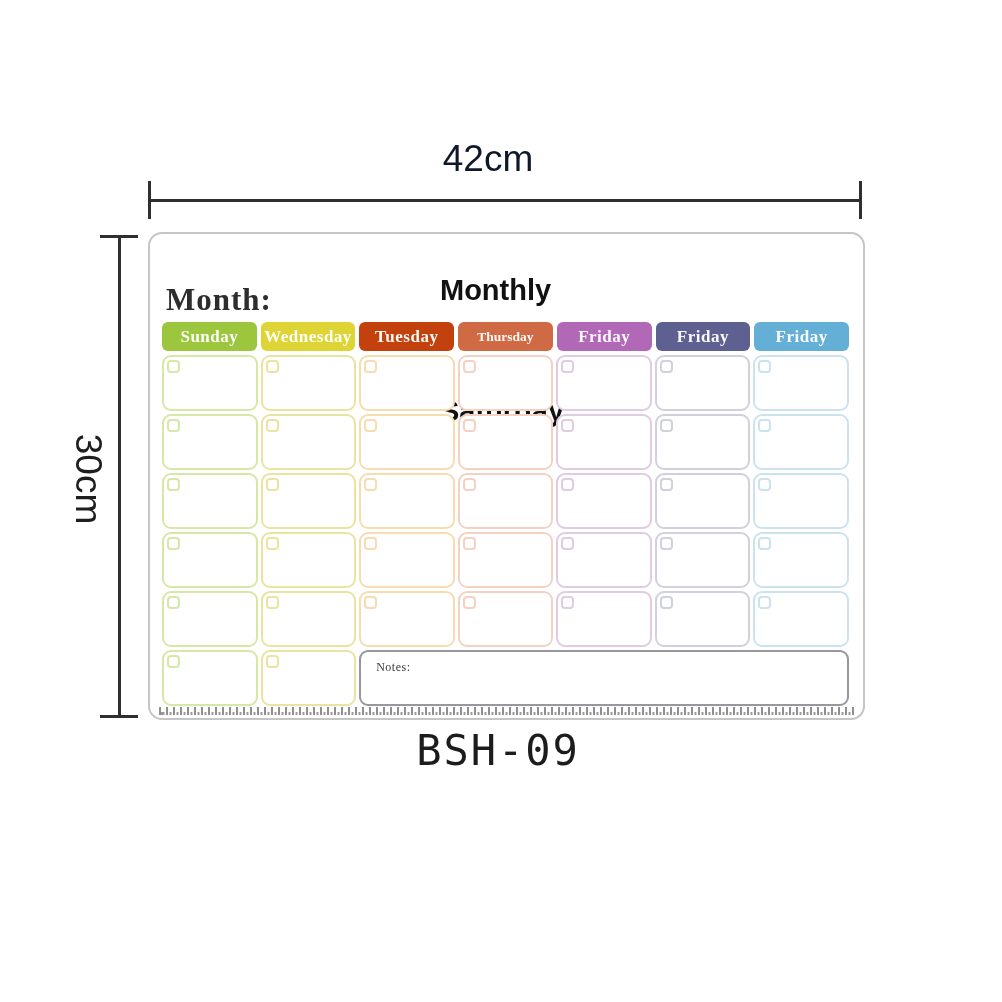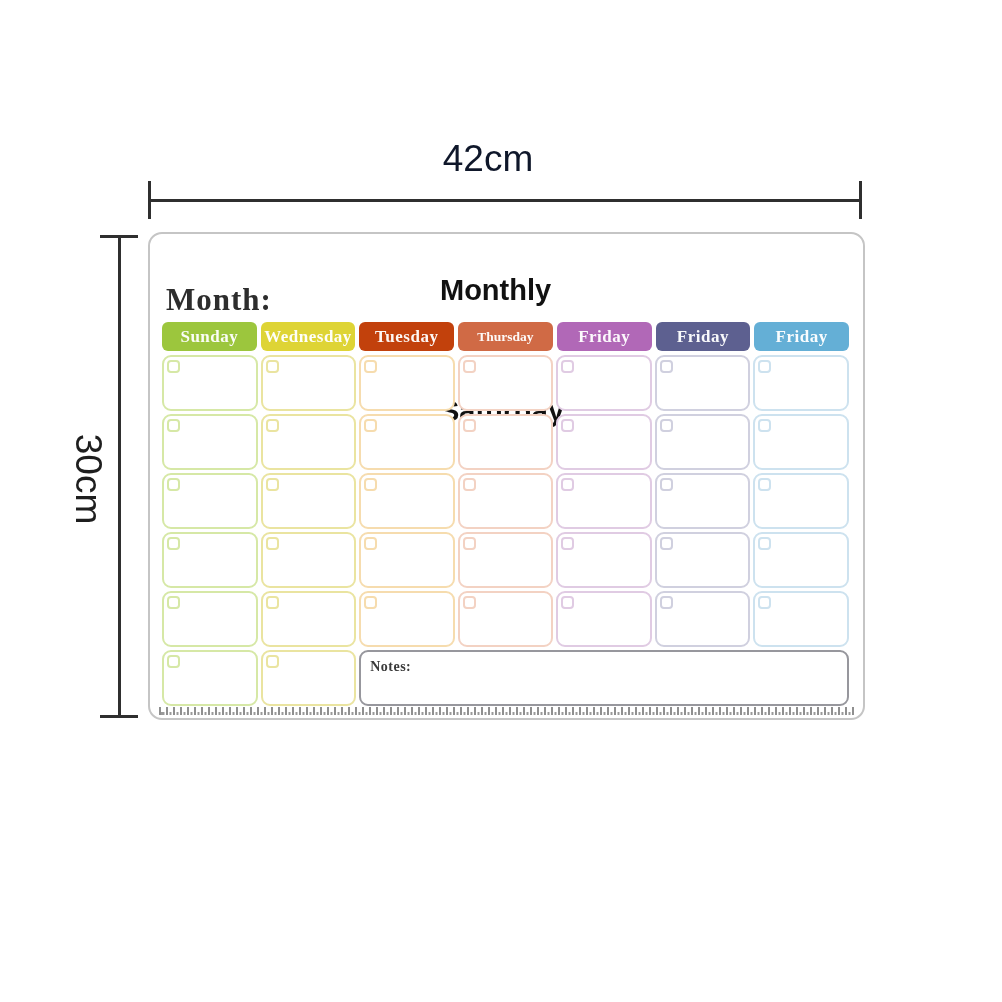--- a/index.html
+++ b/index.html
@@ -65,21 +65,21 @@
   .checkbox{
     position:absolute;left:3px;top:3px;width:13px;height:13px;
     border:2px solid #ddd;border-radius:4px;box-sizing:border-box;background:#fff;
   }
   .notes-box{
     grid-column:3/8;grid-row:6;box-sizing:border-box;
     border:2px solid var(--notes-border,#97979d);border-radius:9px;background:#fff;
     padding:5px 9px;
   }
   .notes-box span{
-    font-family:"Liberation Serif",serif;font-weight:bold;font-size:14px;color:#3a3a3a;letter-spacing:.5px;
+    font-family:"Liberation Serif",serif;font-weight:normal;font-size:12px;color:#3a3a3a;letter-spacing:.5px;margin-left:6px;
   }
   .serration{
     position:absolute;left:9px;right:9px;bottom:3px;height:8px;
     background-image:
       repeating-linear-gradient(to right,#8f8f8f 0 1.6px,transparent 1.6px 7px),
       repeating-linear-gradient(to right,#9a9a9a 0 1.6px,transparent 1.6px 7px);
     background-size:100% 8px,100% 3px;
     background-position:0 0,3.5px 100%;
     background-repeat:repeat-x;
   }
@@ -234,14 +234,15 @@
           <span class="checkbox" style="border-color: rgb(214, 232, 166);"></span>
         </div>
         <div class="cell" style="border-color: rgb(234, 228, 160);">
           <span class="checkbox" style="border-color: rgb(234, 228, 160);"></span>
         </div>
       </div>
 
     <div class="serration"></div>
   </div>
 
+  <div class="product-code">BSH-09</div>
 
 </div>
 
 </body></html>

